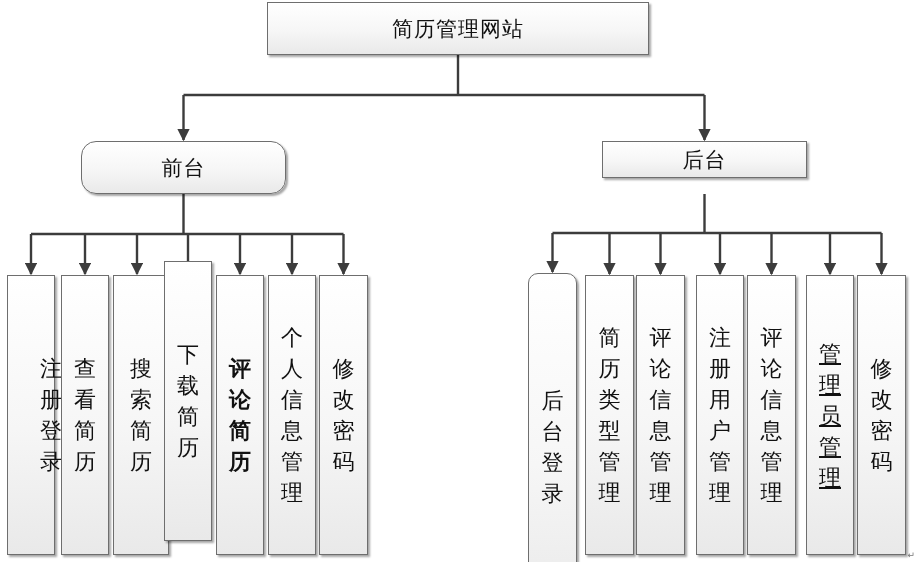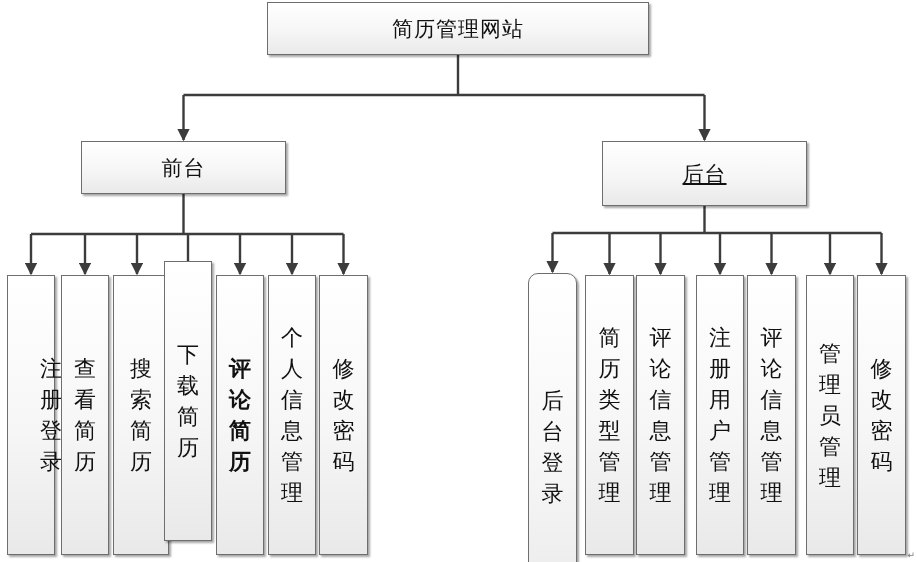--- a/index.html
+++ b/index.html
@@ -52,25 +52,25 @@
       <path d="M771.5,233 L771.5,274" marker-end="url(#arrow)"></path>
       <path d="M830,233 L830,274" marker-end="url(#arrow)"></path>
       <path d="M881.5,233 L881.5,274" marker-end="url(#arrow)"></path>
     </g>
 </svg>
 
 <div class="node h" style="left:267px; top:2px; width:382px; height:53px;">
   <span>简历管理网站</span>
 </div>
 
-<div class="node h" style="left:81px; top:141px; width:205px; height:53px;">
+<div class="node h" style="left:81px; top:141px; width:205px; height:53px;border-radius:15px;">
   <span>前台</span>
 </div>
 
-<div class="node h" style="left:602px; top:141px; width:205px; height:65px;text-decoration:underline;">
+<div class="node h" style="left:602px; top:141px; width:205px; height:37px;">
   <span>后台</span>
 </div>
 
 <div class="node v" style="left:7px; top:275px; width:48px; height:280px;padding-left:40px;">
   <span>注册登录</span>
   </div>
 <div class="node v" style="left:61px; top:275px; width:48px; height:280px;">
   <span>查看简历</span>
   </div>
 <div class="node v" style="left:113px; top:275px; width:56px; height:280px;">
@@ -97,20 +97,20 @@
   </div>
 <div class="node v" style="left:636px; top:275px; width:49px; height:280px;">
   <span>评论信息管理</span>
   </div>
 <div class="node v" style="left:696px; top:275px; width:48px; height:280px;">
   <span>注册用户管理</span>
   </div>
 <div class="node v" style="left:747px; top:275px; width:49px; height:280px;">
   <span>评论信息管理</span>
   </div>
-<div class="node v" style="left:806px; top:275px; width:48px; height:280px;">
+<div class="node v" style="left:806px; top:275px; width:48px; height:280px;text-decoration:underline;">
   <span>管理员管理</span>
   </div>
 <div class="node v" style="left:857px; top:275px; width:49px; height:280px;">
   <span>修改密码</span>
   </div>
 
 <span class="mark">↵</span>
 
 </body></html>

